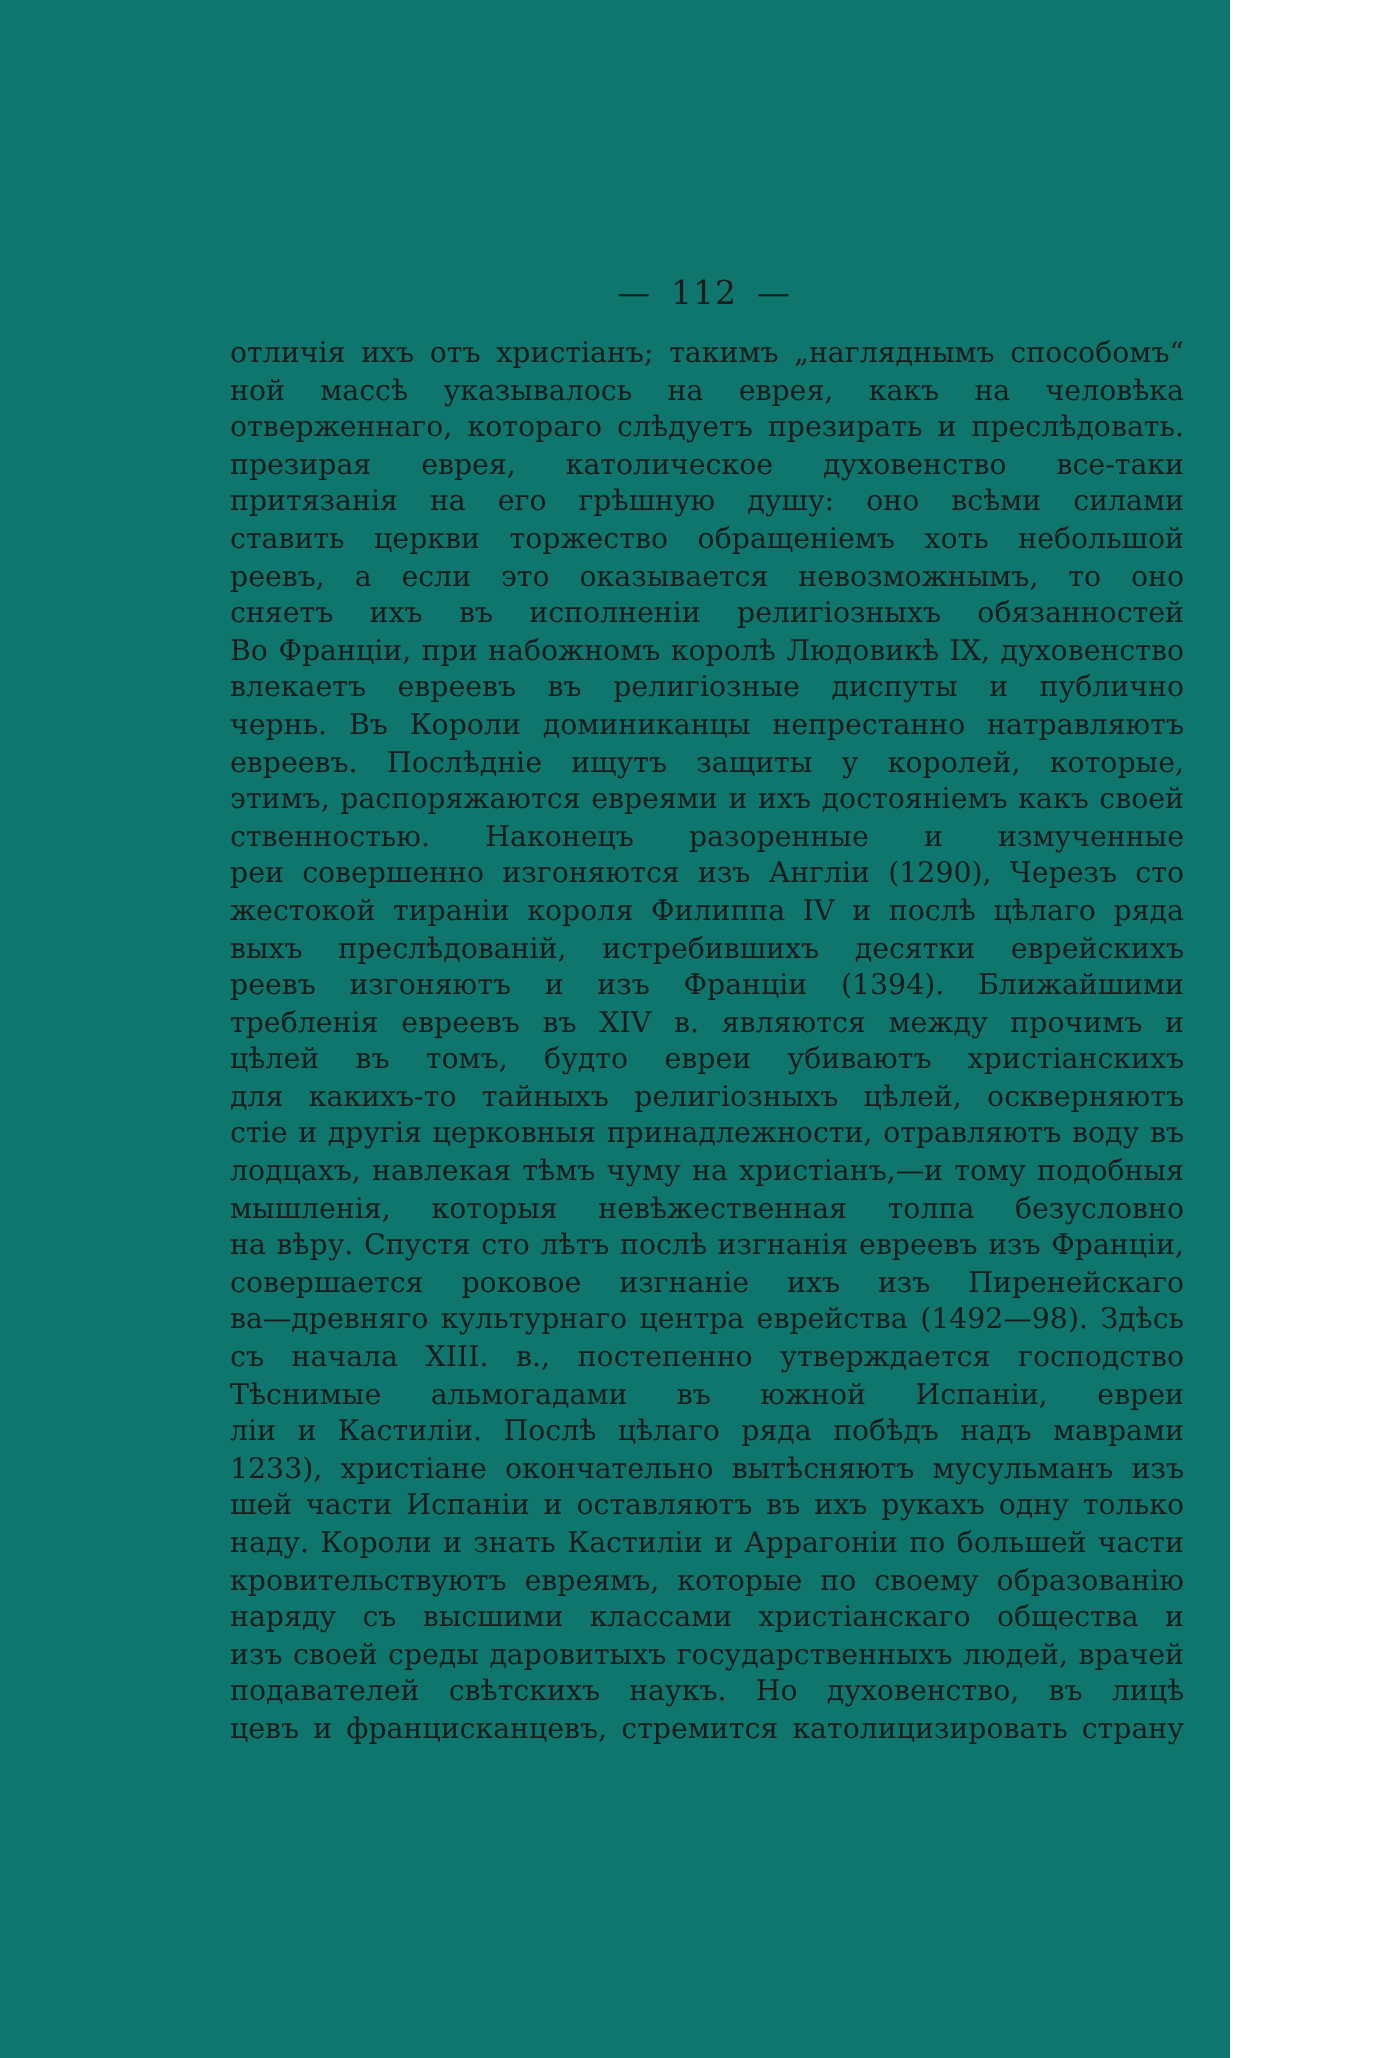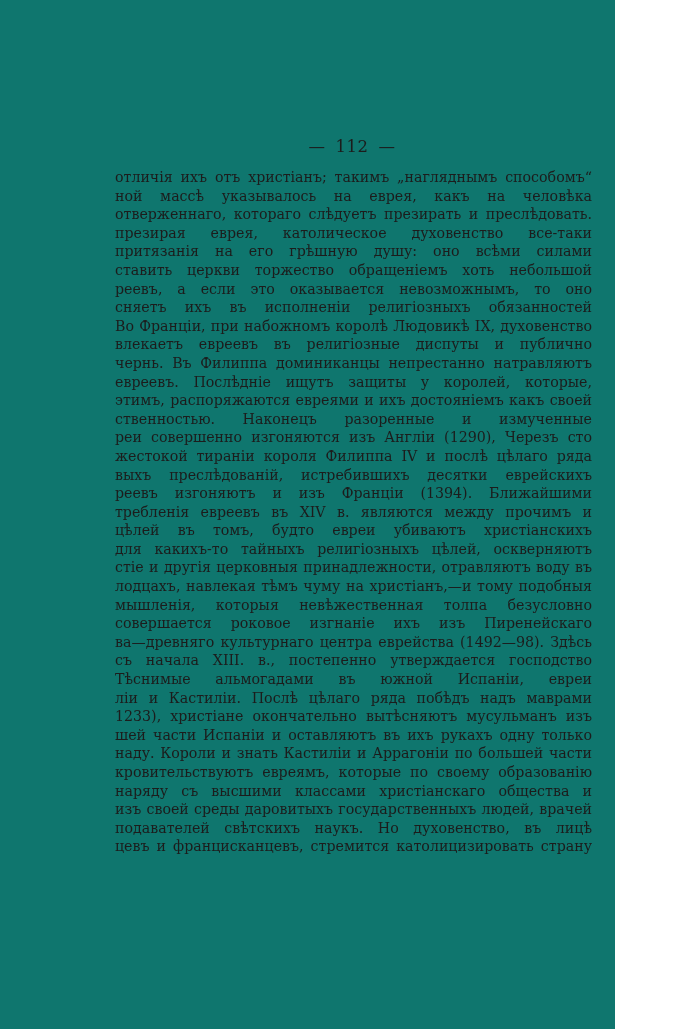--- a/index.html
+++ b/index.html
@@ -61,34 +61,35 @@
       <div class="line"><span class="">отличія ихъ отъ христіанъ; такимъ „нагляднымъ способомъ“ тем-</span></div>
       <div class="line"><span class="">ной массѣ указывалось на еврея, какъ на человѣка заклейменнаго,</span></div>
       <div class="line"><span class="">отверженнаго, котораго слѣдуетъ презирать и преслѣдовать. Но</span></div>
       <div class="line"><span class="">презирая еврея, католическое духовенство все-таки предъявляетъ</span></div>
       <div class="line"><span class="">притязанія на его грѣшную душу: оно всѣми силами старается до-</span></div>
       <div class="line"><span class="">ставить церкви торжество обращеніемъ хоть небольшой горсти ев-</span></div>
       <div class="line"><span class="">реевъ, а если это оказывается невозможнымъ, то оно всячески стѣ-</span></div>
       <div class="line"><span class="">сняетъ ихъ въ исполненіи религіозныхъ обязанностей іудейства.</span></div>
       <div class="line"><span class="">Во </span><span class="em">Франціи</span><span class="">, при набожномъ королѣ Людовикѣ IX, духовенство во-</span></div>
       <div class="line"><span class="">влекаетъ евреевъ въ религіозные диспуты и публично сжигаетъ Тал-</span></div>
-      <div class="line"><span class="">чернь. Въ </span><span class="em">Филиппа</span><span class=""> доминиканцы непрестанно натравляютъ чернь на</span></div>
+      <div class="line"><span class="">чернь. Въ </span><span class="em">Короли</span><span class=""> доминиканцы непрестанно натравляютъ чернь на</span></div>
       <div class="line"><span class="">евреевъ. Послѣдніе ищутъ защиты у королей, которые, пользуясь</span></div>
       <div class="line"><span class="">этимъ, распоряжаются евреями и ихъ достояніемъ какъ своей соб-</span></div>
       <div class="line"><span class="">ственностью. Наконецъ разоренные и измученные преслѣдованіями, ев-</span></div>
       <div class="line"><span class="">реи совершенно изгоняются изъ Англіи (1290), Черезъ сто лѣтъ, послѣ</span></div>
       <div class="line"><span class="">жестокой тираніи короля Филиппа IV и послѣ цѣлаго ряда крова-</span></div>
       <div class="line"><span class="">выхъ преслѣдованій, истребившихъ десятки еврейскихъ общинъ, ев-</span></div>
       <div class="line"><span class="">реевъ изгоняютъ и изъ Франціи (1394). Ближайшими причинами ис-</span></div>
       <div class="line"><span class="">требленія евреевъ въ XIV в. являются между прочимъ и лживыя </span></div>
       <div class="line"><span class="em">цѣлей</span><span class=""> въ томъ, будто евреи убиваютъ христіанскихъ младенцевъ</span></div>
       <div class="line"><span class="">для какихъ-то тайныхъ религіозныхъ цѣлей, оскверняютъ прича-</span></div>
       <div class="line"><span class="">стіе и другія церковныя принадлежности, отравляютъ воду въ ко-</span></div>
       <div class="line"><span class="">лодцахъ, навлекая тѣмъ чуму на христіанъ,—и тому подобныя из-</span></div>
       <div class="line"><span class="">мышленія, которыя невѣжественная толпа безусловно принимаетъ</span></div>
+      <div class="line"><span class="">на вѣру. Спустя сто лѣтъ послѣ изгнанія евреевъ изъ Франціи,</span></div>
       <div class="line"><span class="">совершается роковое изгнаніе ихъ изъ </span><span class="em">Пиренейскаго полуостро-</span></div>
       <div class="line"><span class="em">ва</span><span class="">—древняго культурнаго центра еврейства (1492—98). Здѣсь уже</span></div>
       <div class="line"><span class="">съ начала XIII. в., постепенно утверждается господство католицизма.</span></div>
       <div class="line"><span class="">Тѣснимые альмогадами въ южной Испаніи, евреи сосредоточивались въ</span></div>
       <div class="line"><span class="em">ліи и Кастиліи</span><span class="">. Послѣ цѣлаго ряда побѣдъ надъ маврами (1212,</span></div>
       <div class="line"><span class="">1233), христіане окончательно вытѣсняютъ мусульманъ изъ боль-</span></div>
       <div class="line"><span class="">шей части Испаніи и оставляютъ въ ихъ рукахъ одну только Гре-</span></div>
       <div class="line"><span class="">наду. Короли и знать Кастиліи и Аррагоніи по большей части по-</span></div>
       <div class="line"><span class="">кровительствуютъ евреямъ, которые по своему образованію стояли</span></div>
       <div class="line"><span class="">наряду съ высшими классами христіанскаго общества и выдвигали</span></div>

